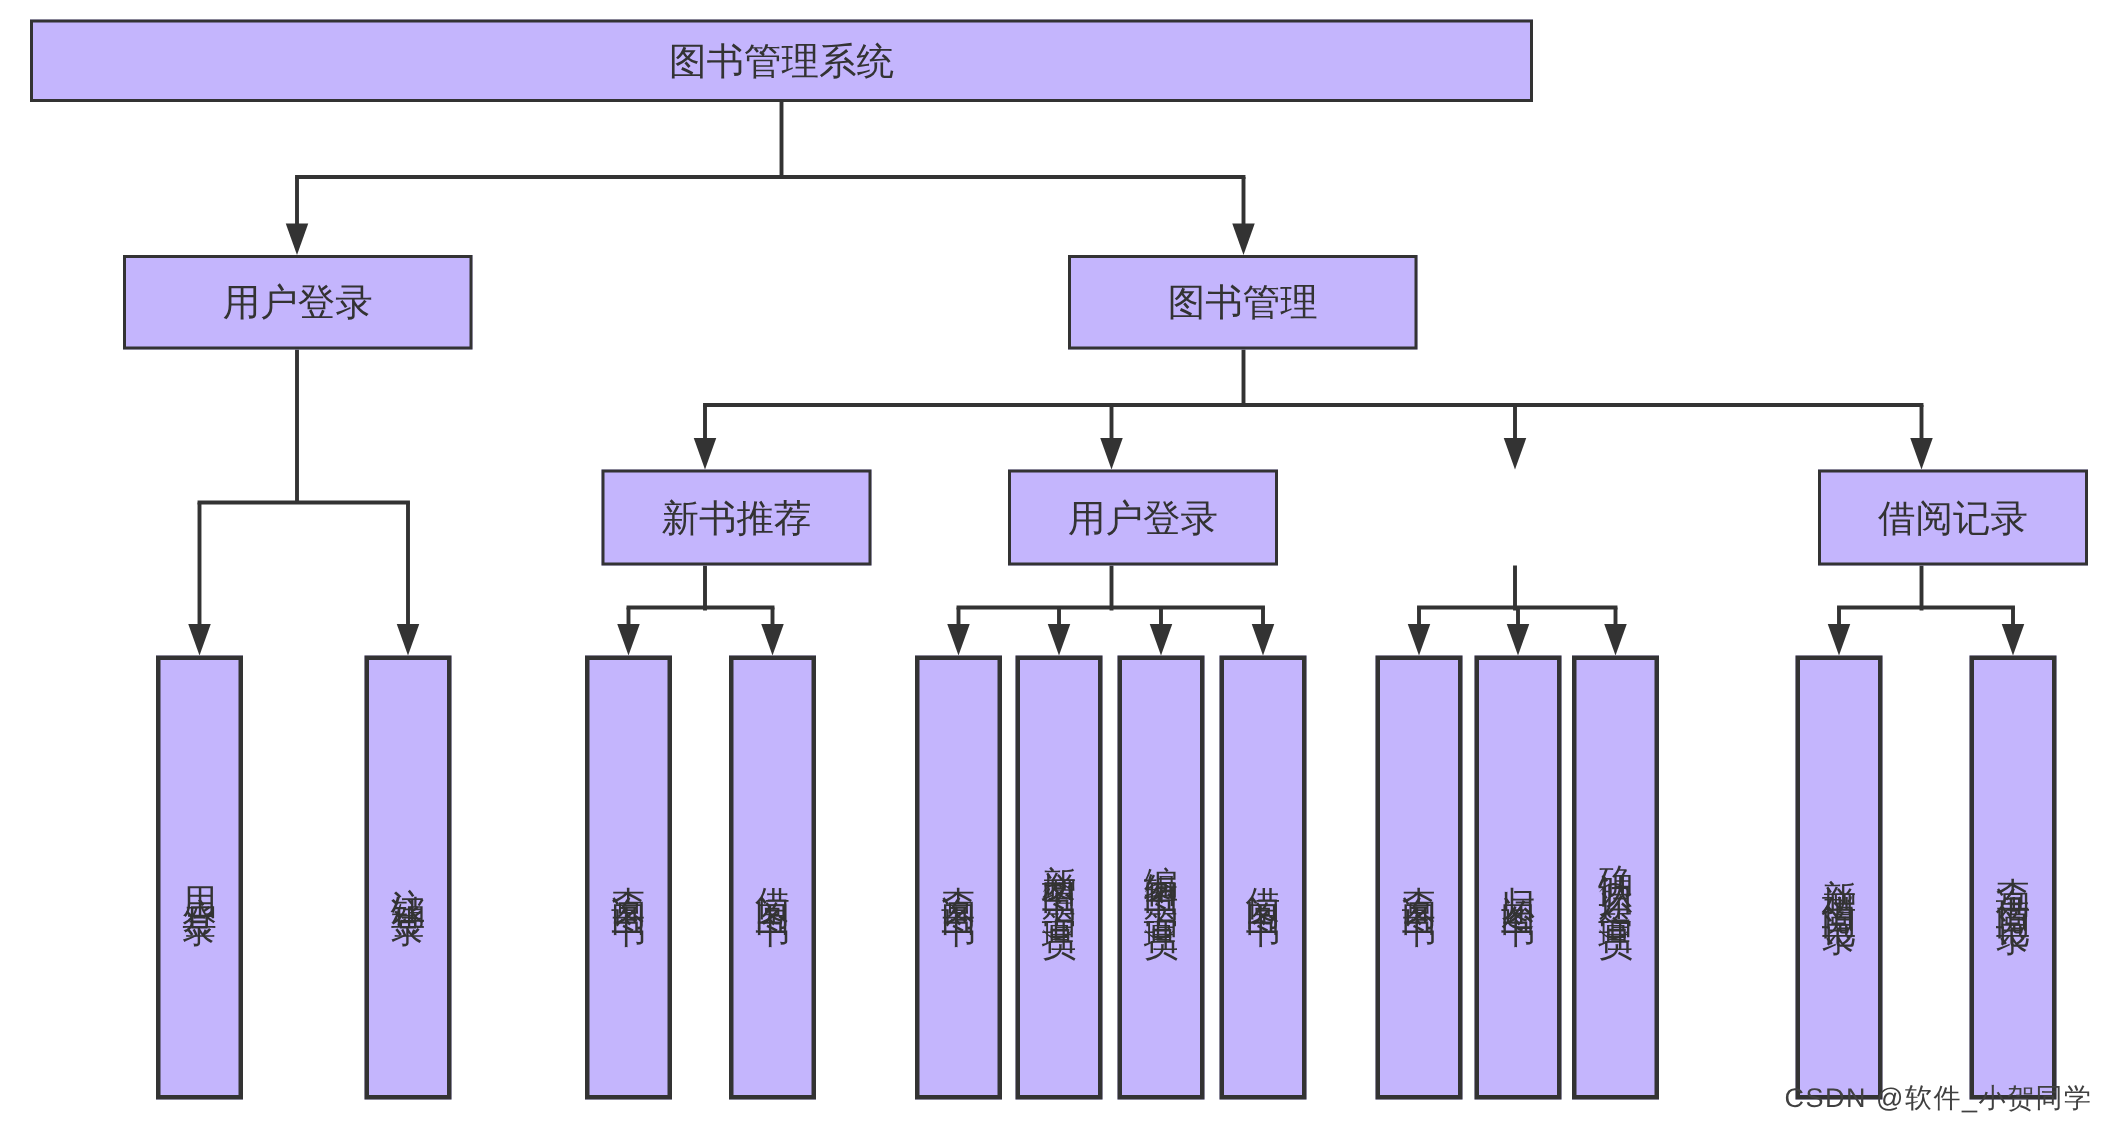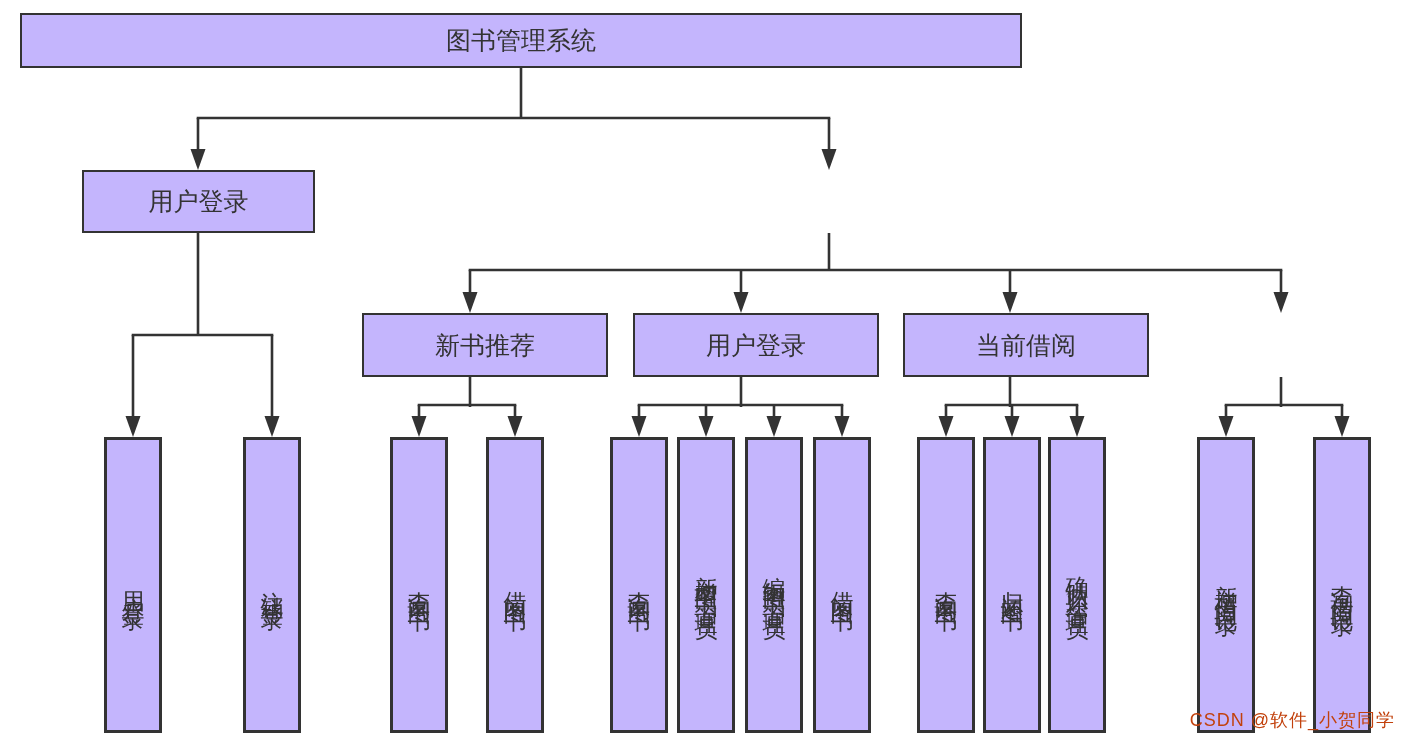--- a/index.html
+++ b/index.html
@@ -15,38 +15,38 @@
   .node{
     position:absolute;
     box-sizing:border-box;
     border:2px solid #333333;
     background:#c4b5fd;
     display:flex;align-items:center;justify-content:center;
     text-align:center;
   }
   .root{left:20px;top:13px;width:1002px;height:55px;font-size:25px;border-width:2px;}
   .l2{top:170px;width:233px;height:63px;font-size:25px;border-width:2px;}
-  .l3{top:313px;width:246px;height:64px;font-size:25px;border-width:2px;}
+  .l3{top:313px;width:180px;height:64px;font-size:25px;border-width:2px;margin-left:39px;}
   .leaf{
     top:437px;width:58px;height:296px;
     border-width:3px;
   }
   .leaf span{
     writing-mode:vertical-rl;
     text-orientation:mixed;
     font-size:23px;
     letter-spacing:6px;
     line-height:1;
     white-space:nowrap;
   }
   .watermark{
     position:absolute;
-    right:10px;bottom:15px;
+    right:10px;bottom:3px;
     font-size:18px;
-    color:#c2410c;
+    color:#404040;
     letter-spacing:1px;
   }
 </style>
 </head>
 <body>
 
 <div id="stage">
 
   <svg id="connectors" viewBox="0 0 1405 747" xmlns="http://www.w3.org/2000/svg">
       <line x1="521" y1="68" x2="521" y2="118" stroke="#333333" stroke-width="2.6"></line>
@@ -103,29 +103,32 @@
       <polygon points="1334.5,416 1349.5,416 1342,437" fill="#333333"></polygon>
     </svg>
 
   <div class="node root">
     <span>图书管理系统</span>
   </div>
 
   <div class="node l2" style="left:82px">
     <span>用户登录</span>
   </div>
+  <div class="node l2" style="left:712px">
+    <span>图书管理</span>
+  </div>
 
   <div class="node l3" style="left:362px">
     <span>新书推荐</span>
   </div>
   <div class="node l3" style="left:633px">
     <span>用户登录</span>
   </div>
-  <div class="node l3" style="left:903px">
-    <span>当前借阅</span>
+  <div class="node l3" style="left:1173px">
+    <span>借阅记录</span>
   </div>
 
   <div class="node leaf" style="left:104px">
     <span>用户登录</span>
   </div>
   <div class="node leaf" style="left:243px">
     <span>注销登录</span>
   </div>
   <div class="node leaf" style="left:390px">
     <span>查询图书</span>

